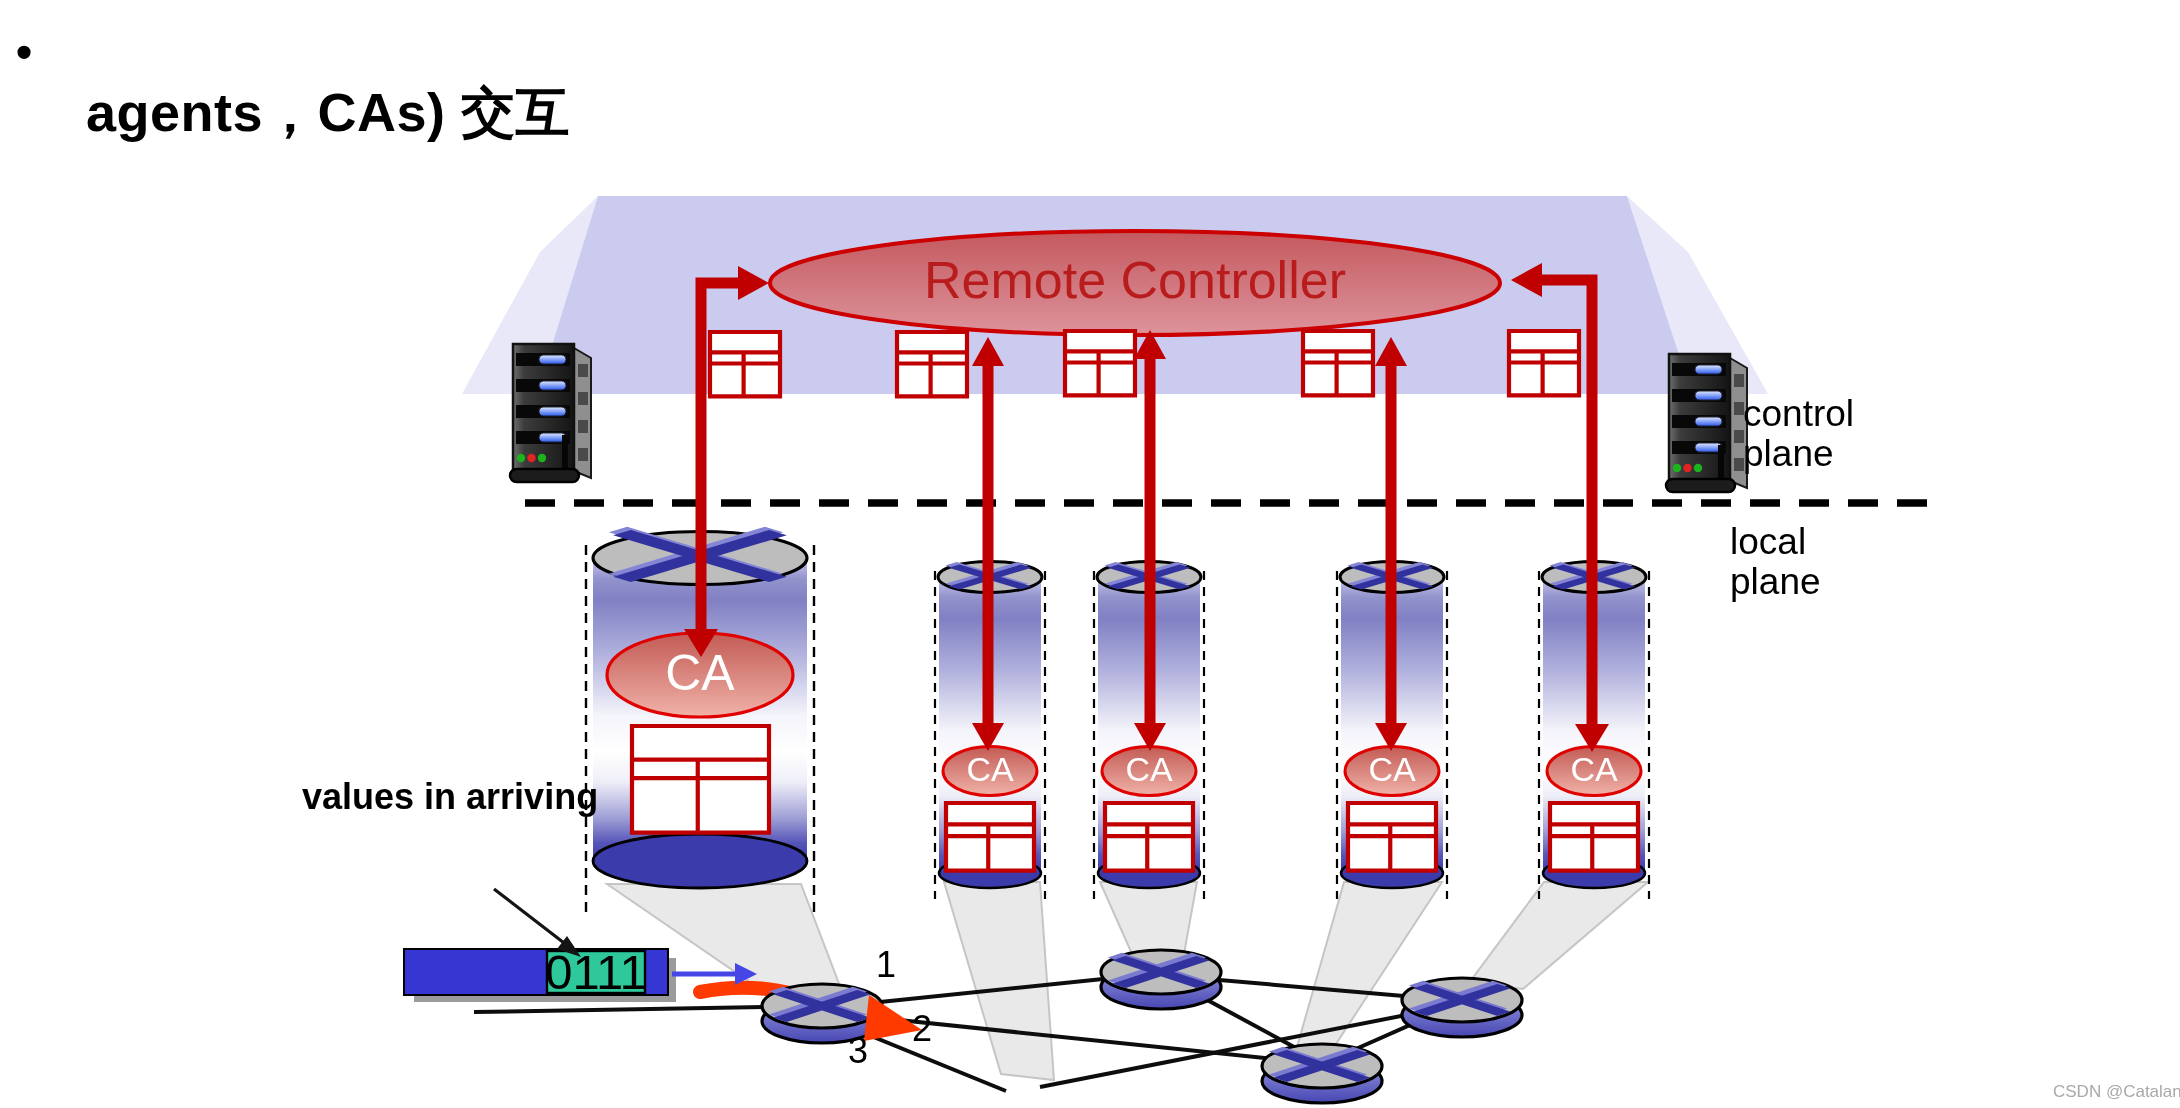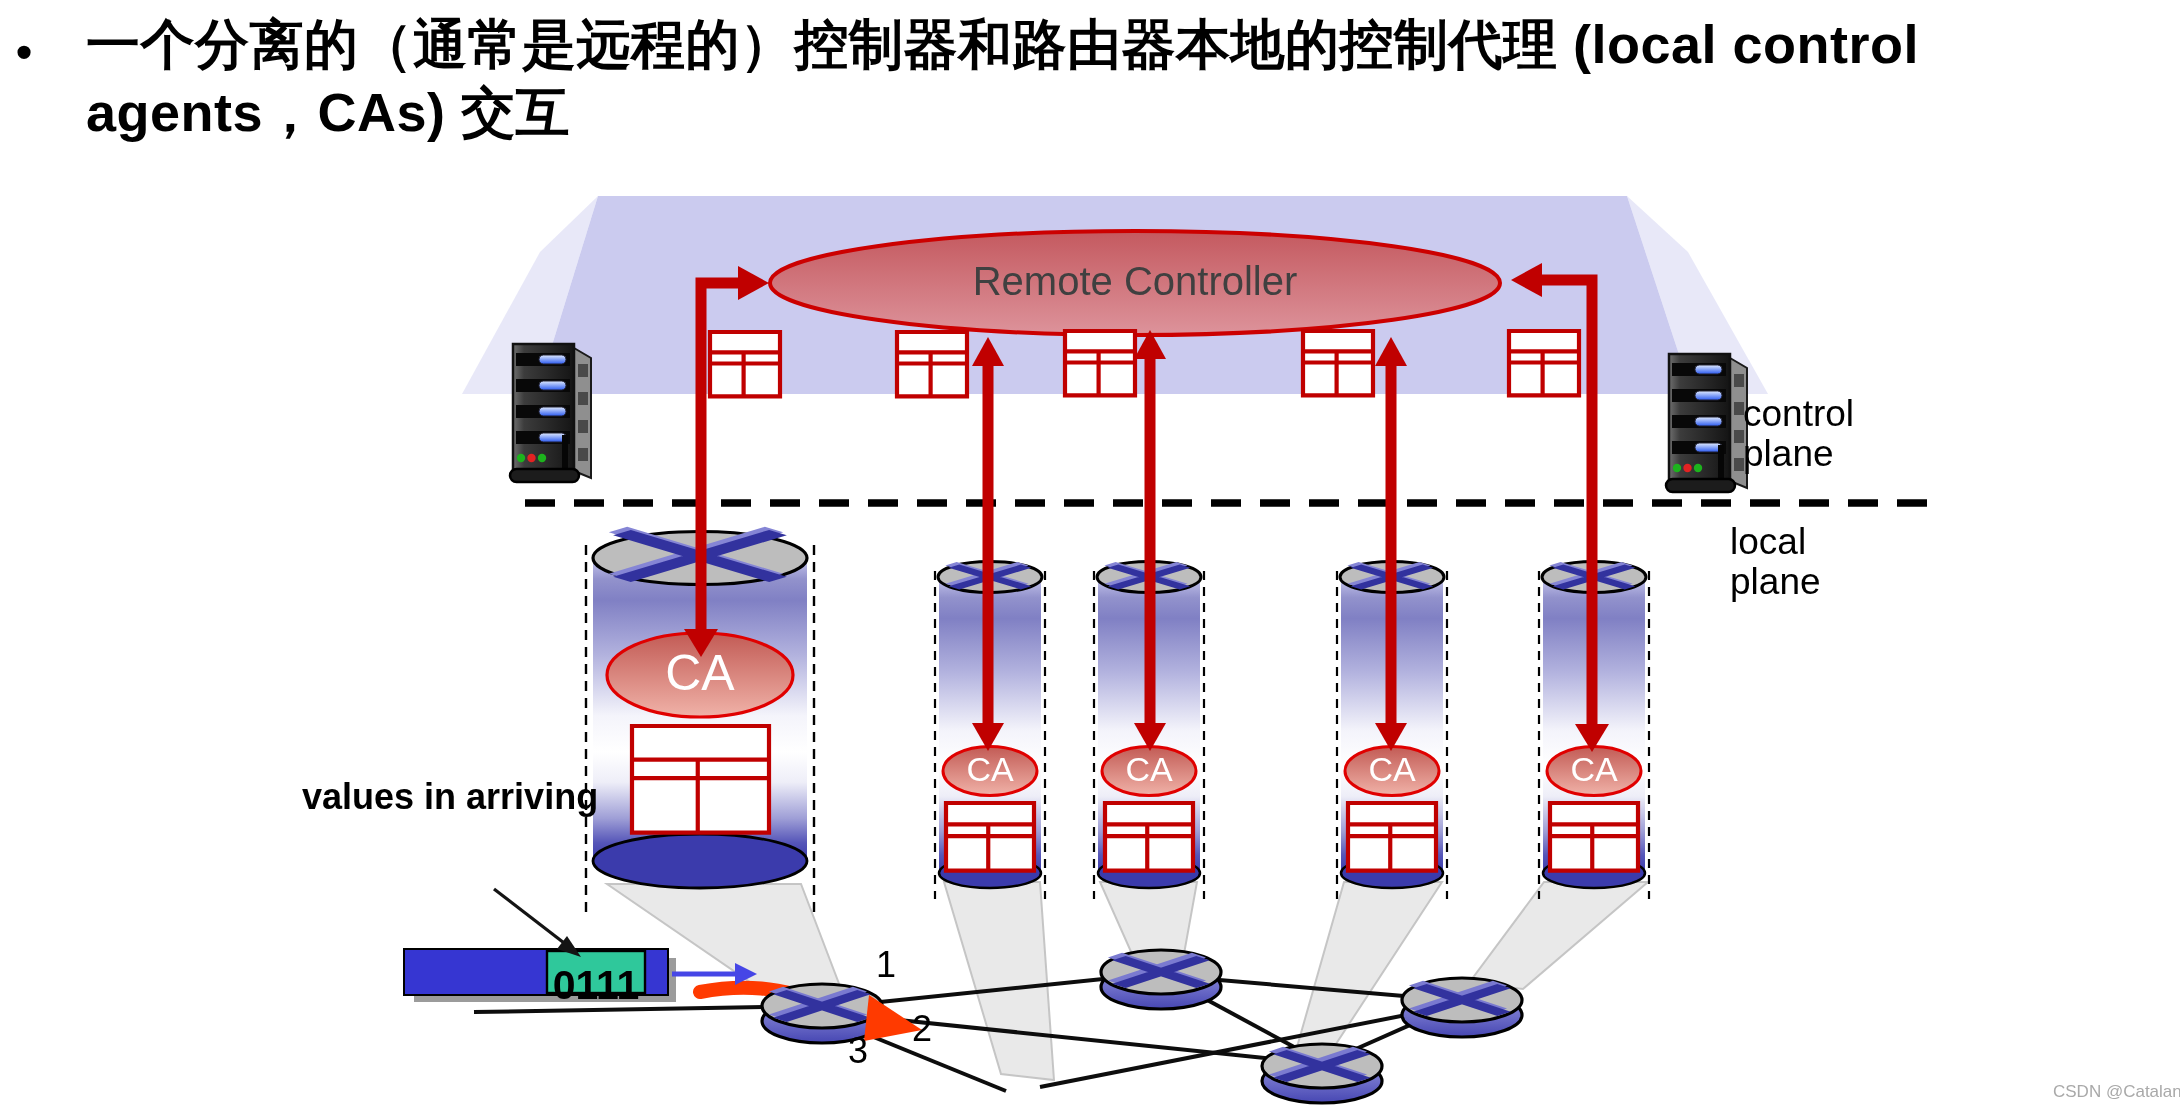--- a/index.html
+++ b/index.html
@@ -3,26 +3,26 @@
 <meta charset="utf-8">
 <style>
   html,body{margin:0;padding:0;background:#ffffff;}
   #canvas{position:relative;width:2180px;height:1108px;background:#ffffff;
           font-family:"Liberation Sans",sans-serif;overflow:hidden;color:#000;}
   #diagram-svg{position:absolute;left:0;top:0;}
   .overlay{position:absolute;white-space:nowrap;line-height:1.15;}
   .centered{transform:translate(-50%,-50%);}
   .title-line{font-size:54px;font-weight:600;line-height:68px;letter-spacing:0.5px;}
   .bullet{font-size:46px;font-weight:700;}
-  .ctrl-label{font-size:40px;color:#404040;font-weight:400;}
+  .ctrl-label{font-size:52px;color:#b91c1c;font-weight:400;}
   .ca-big{font-size:50px;color:#ffffff;font-weight:400;}
   .ca-small{font-size:34px;color:#ffffff;font-weight:400;}
   .plane-label{font-size:37px;line-height:40px;text-align:left;width:220px;font-weight:400;}
   .note{font-size:36px;line-height:46px;font-weight:600;margin-left:24px;}
-  .pkt-val{font-size:41px;font-weight:700;margin-top:14px;}
+  .pkt-val{font-size:49px;font-weight:400;}
   .port-num{font-size:36px;font-weight:400;}
   .watermark{font-size:17px;color:#a9a9a9;font-weight:400;}
 </style>
 </head>
 <body>
 
 <div id="canvas">
 
 <svg id="diagram-svg" width="2180" height="1108" viewBox="0 0 2180 1108">
   <defs>
@@ -209,21 +209,20 @@
     <polygon points="735,963 757,974 735,985" fill="#4646e6"></polygon>
   </g>
 
   <g>
     <line x1="494" y1="889" x2="568" y2="946" stroke="#141414" stroke-width="3.2"></line>
     <polygon points="581,957 557,949 567,936" fill="#141414"></polygon>
   </g>
 </svg>
 
 <div class="overlay bullet" style="left:16px;top:26px;">•</div>
-<div class="overlay title-line" style="left:86px;top:10px;">一个分离的（通常是远程的）控制器和路由器本地的控制代理 (local control</div>
 <div class="overlay title-line" style="left:86px;top:78px;">agents，CAs) 交互</div>
 
 <div class="overlay centered ctrl-label" style="left:1135px;top:281px;">Remote Controller</div>
 
 <div class="overlay plane-label" style="left:1743px;top:394px;">
   <div>control</div>
   <div>plane</div>
 </div>
 <div class="overlay plane-label" style="left:1730px;top:522px;">
   <div>local</div>

